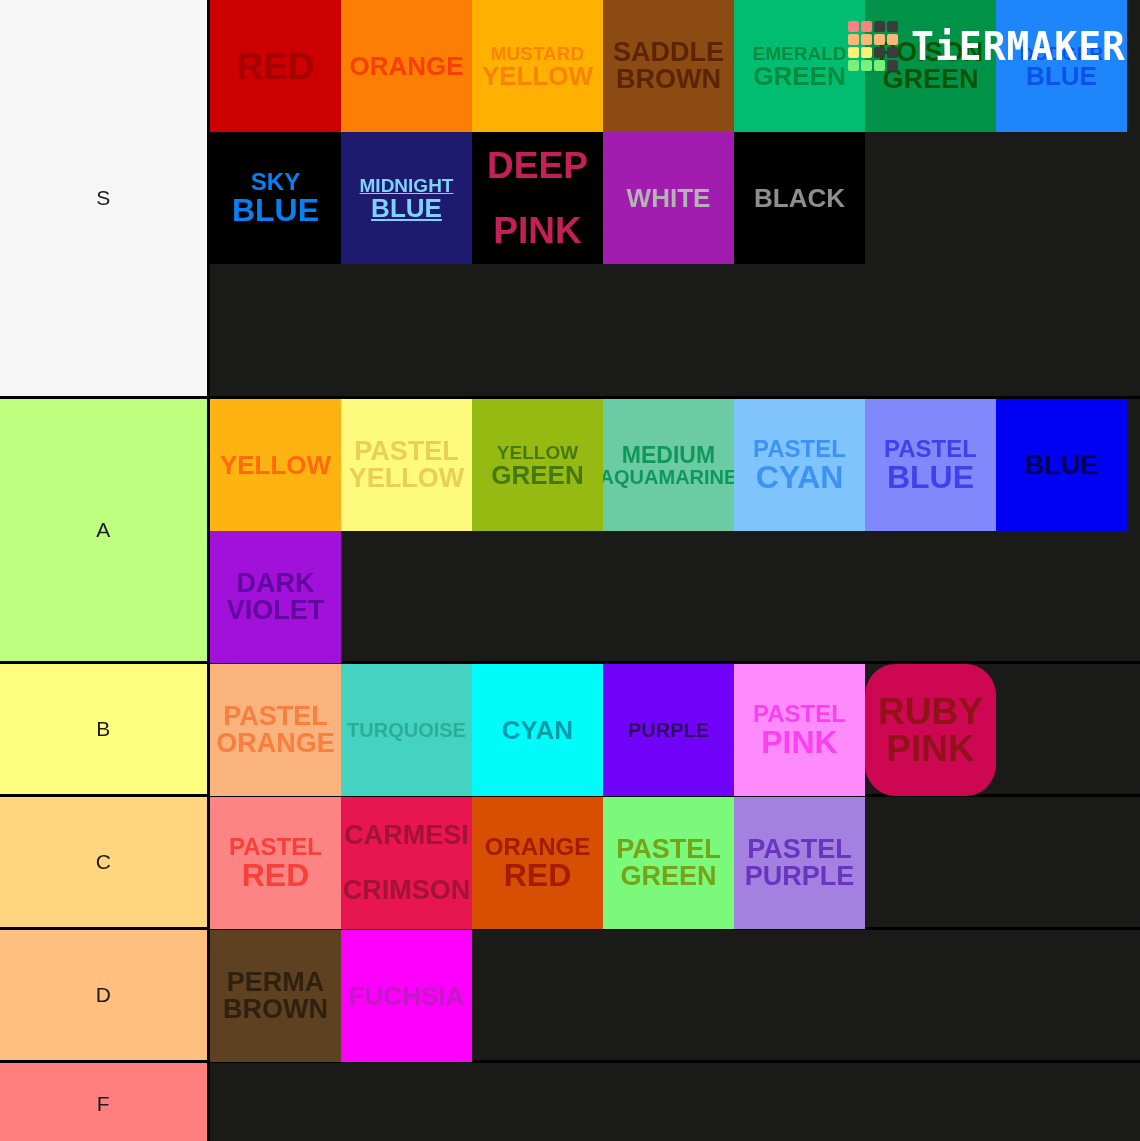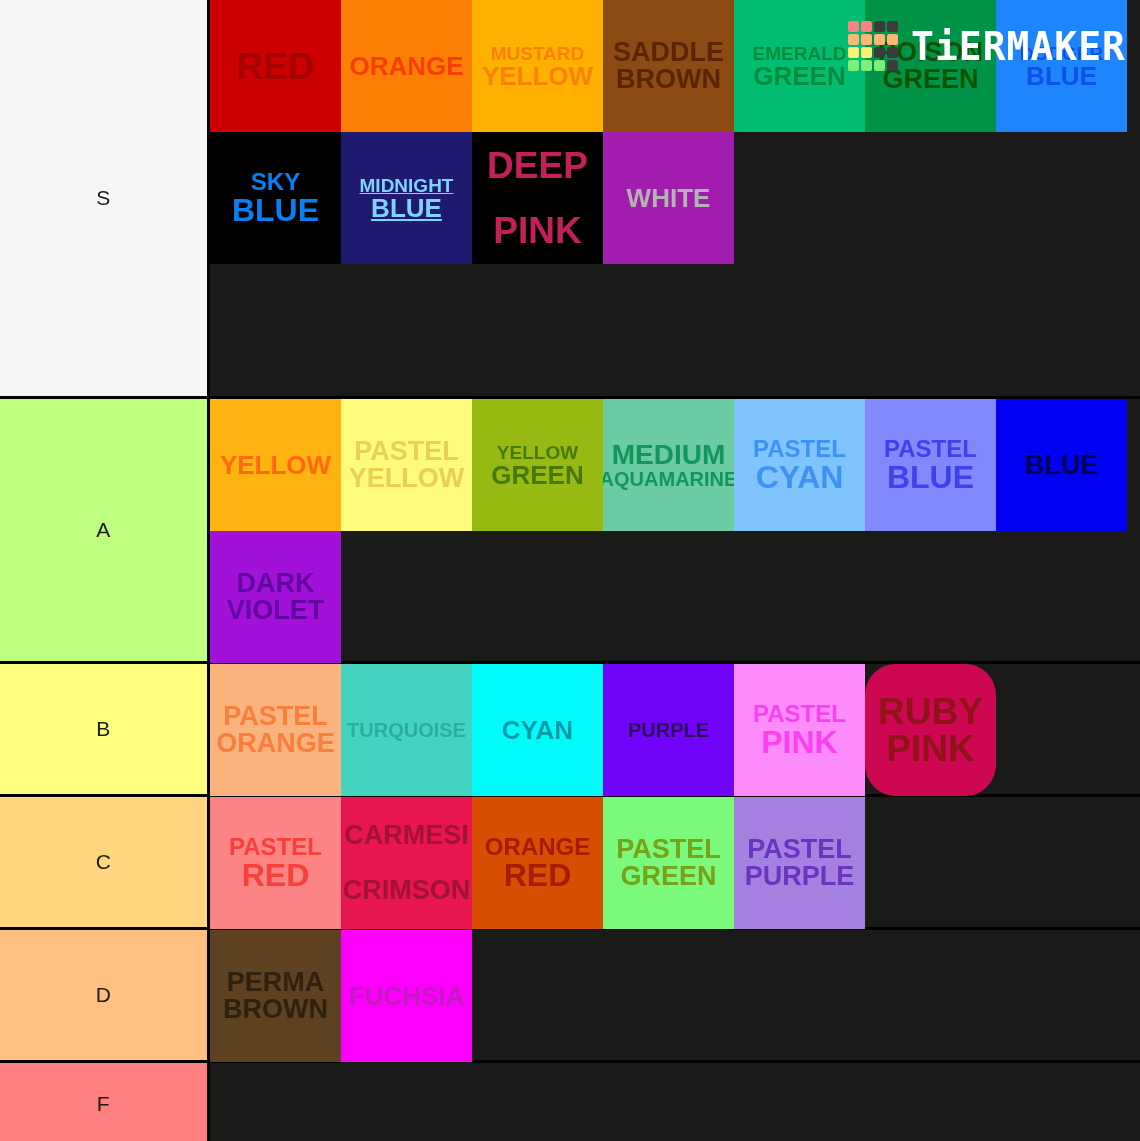--- a/index.html
+++ b/index.html
@@ -50,21 +50,21 @@
     overflow:hidden;
     line-height:1.0;
   }
   .tile .l1{font-weight:bold;display:block;}
   .tile .l2{font-weight:bold;display:block;}
 
   
   .sz-xl .l1{font-size:37px;}
   .sz-xl .l2{font-size:37px;}
 
-  .sz-lg-sm .l1{font-size:28px;}
+  .sz-lg-sm .l1{font-size:23px;}
   .sz-lg-sm .l2{font-size:20px;}
 
   .sz-one-lg .l1{font-size:26px;}
   .sz-one-md .l1{font-size:20px;}
 
   .sz-big2 .l1{font-size:27px;}
   .sz-big2 .l2{font-size:27px;}
 
   .sz-mix1 .l1{font-size:19px;}
   .sz-mix1 .l2{font-size:26px;}
@@ -143,20 +143,23 @@
             <span class="l1">MIDNIGHT</span>
             <span class="l2">BLUE</span>
           </div>
           <div class="tile sz-xl" style="background: #000000; color: rgb(194, 32, 86); gap: 28px;">
             <span class="l1">DEEP</span>
             <span class="l2">PINK</span>
           </div>
           <div class="tile sz-one-lg" style="background: #a21caf; color: rgb(179, 179, 179);">
             <span class="l1">WHITE</span>
           </div>
+          <div class="tile sz-one-lg" style="background: rgb(0, 0, 0); color: rgb(142, 142, 142);">
+            <span class="l1">BLACK</span>
+          </div>
         </div>
       </div>
       <div class="tier-row" style="height: 265px;">
         <div class="tier-label" style="background: rgb(191, 255, 128); color: rgb(28, 28, 28);">
           <span>A</span>
         </div>
         <div class="tier-items">
           <div class="tile sz-one-lg" style="background: rgb(255, 179, 16); color: rgb(255, 106, 16);">
             <span class="l1">YELLOW</span>
           </div>

